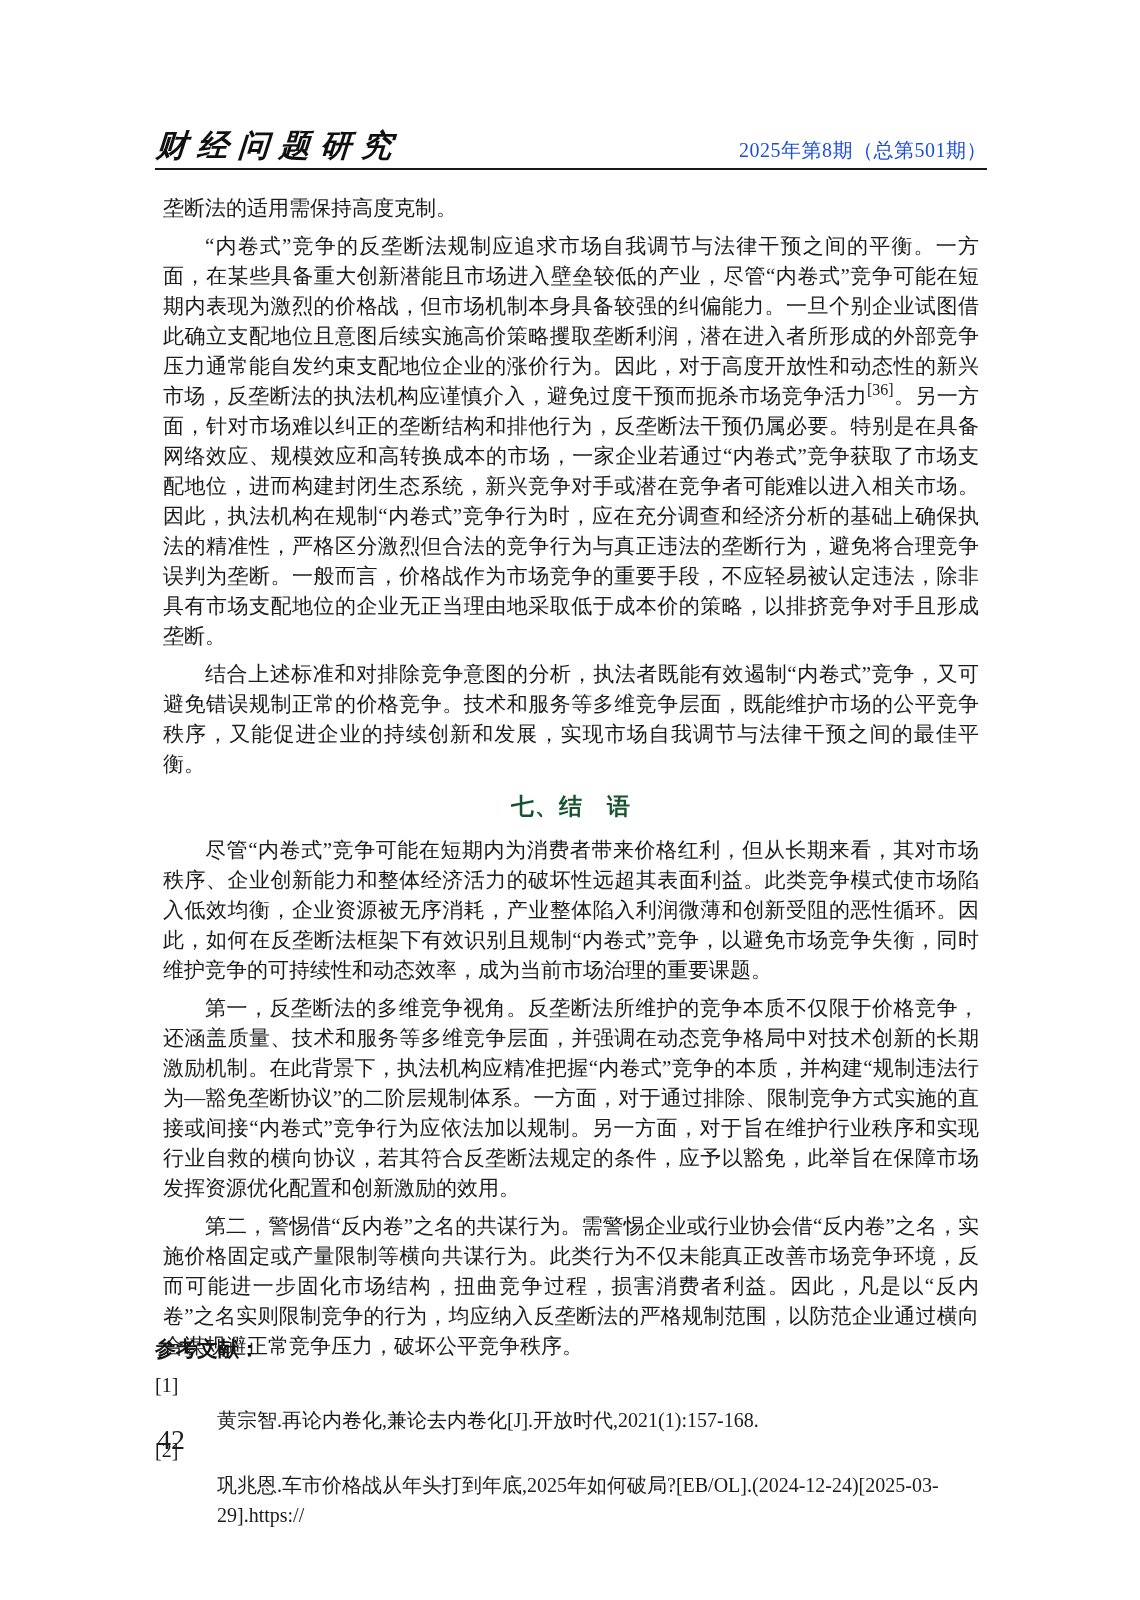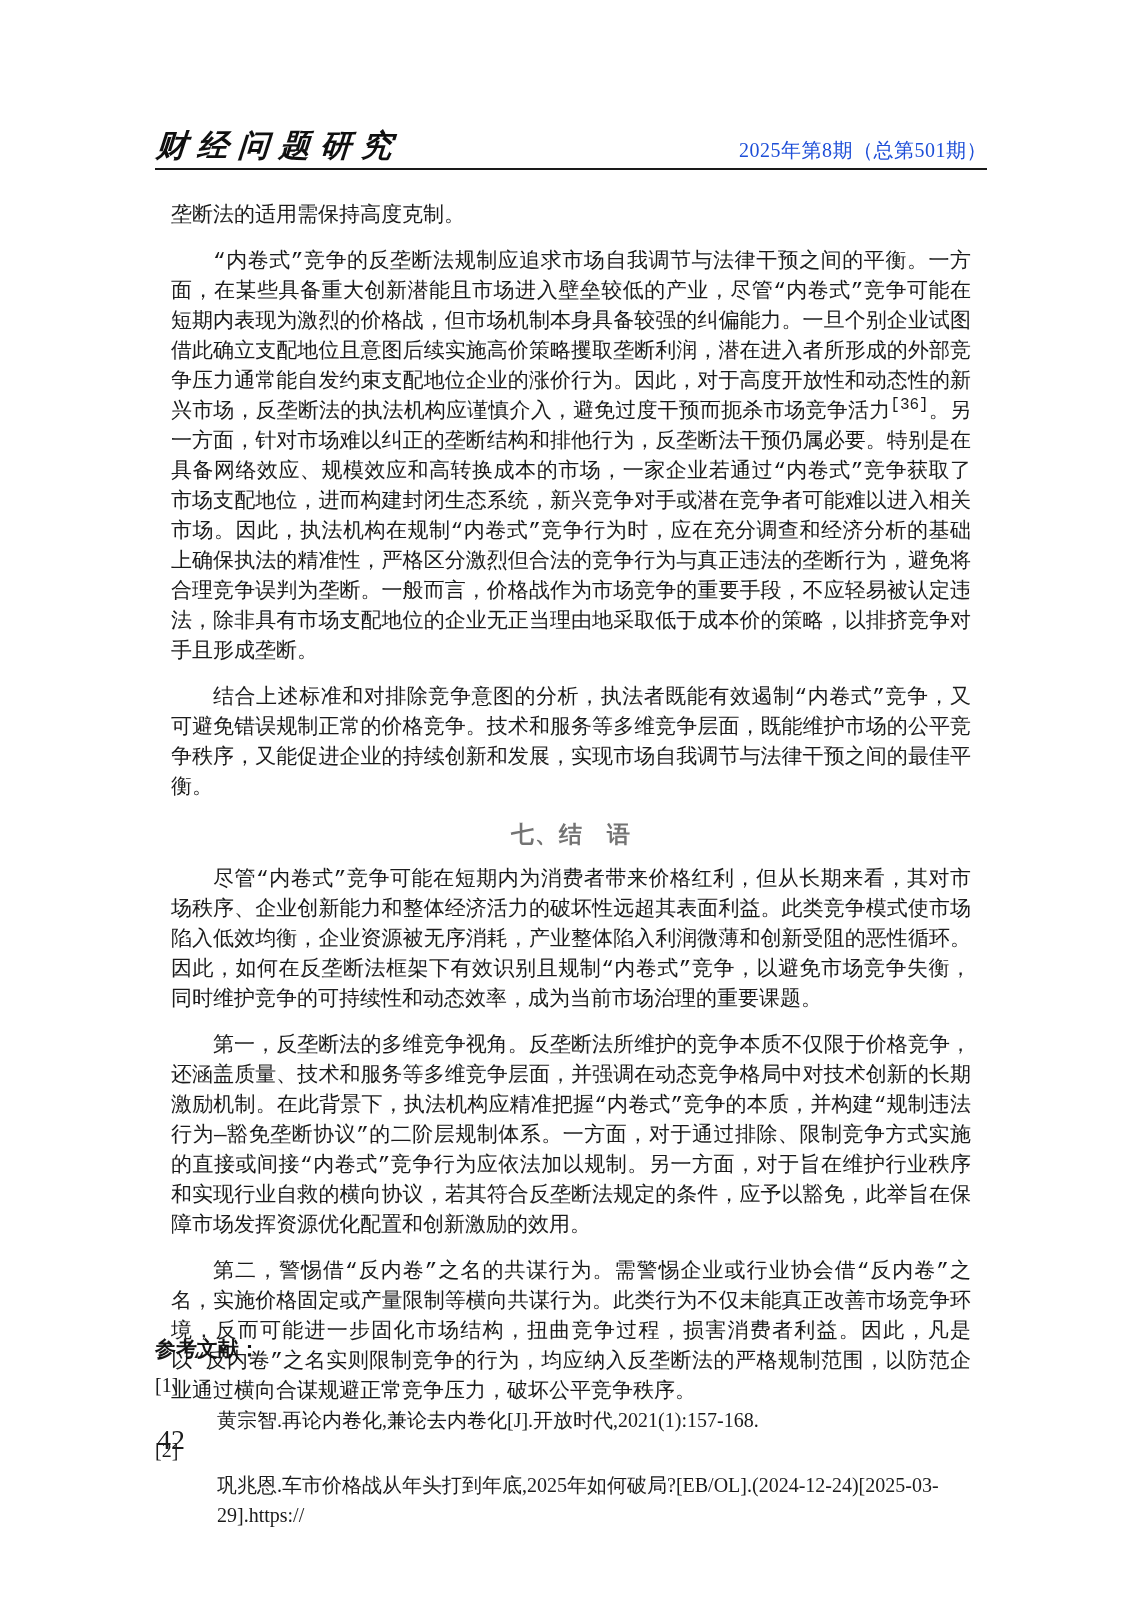--- a/index.html
+++ b/index.html
@@ -20,30 +20,30 @@
     font-size: 31px; font-weight: 900; font-style: italic;
     letter-spacing: 10px; line-height: 1; padding-bottom: 2px;
     color: #101010; transform: skewX(-4deg); transform-origin: left bottom;
   }
   .issue { font-size: 20px; line-height: 1; padding-bottom: 3px; letter-spacing: 0.5px; color: #1d4ed8; }
   .rule { border-top: 2.5px solid #1a1a1a; margin-top: 5px; }
 
   
   .body-text { position: absolute; left: 155px; width: 832px; top: 185px; }
   .body-text p {
-    margin: 16px; font-size: 21px; line-height: 30px;
-    text-align: justify; text-indent: 2em; font-family: Liberation Mono, monospace;
+    margin: 8px; font-size: 21px; line-height: 30px;
+    text-align: justify; text-indent: 2em;
   }
   .body-text p.noindent { text-indent: 0; }
   sup.fn { font-size: 16px; vertical-align: super; line-height: 0; }
   .heading {
     font-family: "Liberation Sans", "DejaVu Sans", sans-serif;
     font-size: 23px; font-weight: bold; text-align: center;
     margin: 12px 0 14px 0; line-height: 30px; letter-spacing: 1px;
-    color: #737373;
+    color: #14532d;
   }
 
   
   .refs { position: absolute; left: 155px; width: 832px; top: 1336px; }
   .refs-title {
     font-family: "Liberation Sans", "DejaVu Sans", sans-serif;
     font-weight: bold; font-size: 21px; line-height: 26px; margin-bottom: 8px;
     color: #141414;
   }
   .ref-item { display: flex; font-size: 20px; line-height: 30px; }

